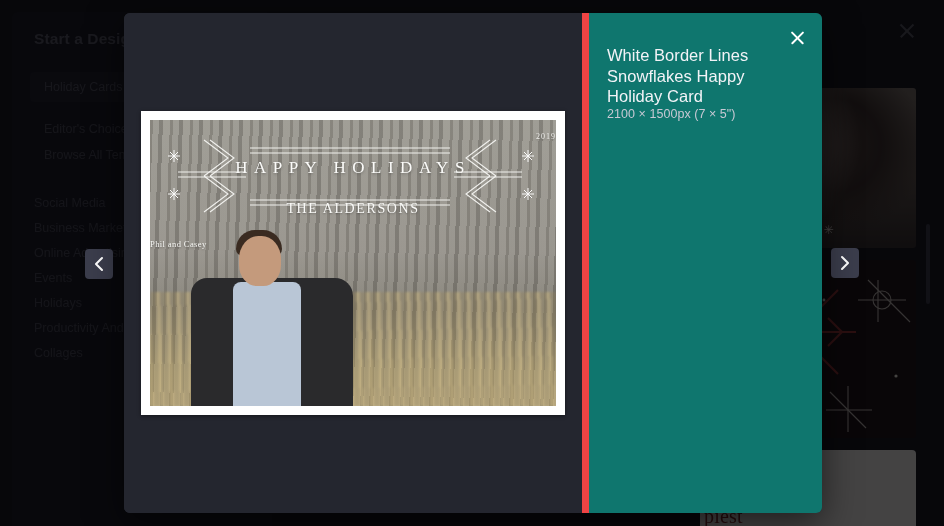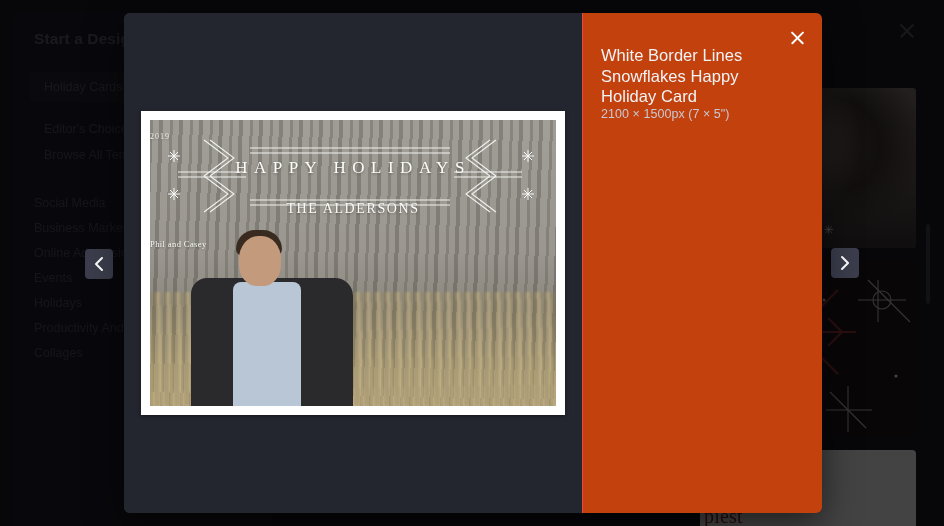--- a/index.html
+++ b/index.html
@@ -222,22 +222,22 @@
     height: 100%;
     background: #24262f;
     display: flex;
     align-items: center;
     justify-content: center;
   }
 
   .modal-right {
     flex: 1;
     height: 100%;
-    background: #c2410c;
-    border-left: 1px solid #ef4444;
+    background: #0f766e;
+    border-left: 7px solid #ef4444;
     position: relative;
     padding: 32px 26px 0 18px;
   }
 
   .modal-close {
     position: absolute;
     right: 16px;
     top: 16px;
     width: 17px;
     height: 17px;
@@ -396,21 +396,21 @@
   }
 
   
   .card-art {
     position: absolute;
     left: 0; right: 0; top: 0;
     height: 56%;
     color: #f3f3f1;
   }
   .year {
-    text-align: left;
+    text-align: right;
     margin-top: 12px;
     font-size: 8px;
     letter-spacing: 1px;
     font-family: "Liberation Serif", serif;
     color: #f0efec;
     text-shadow: 0 1px 2px rgba(0,0,0,.25);
   }
   .hh-title {
     text-align: center;
     margin-top: 17px;

